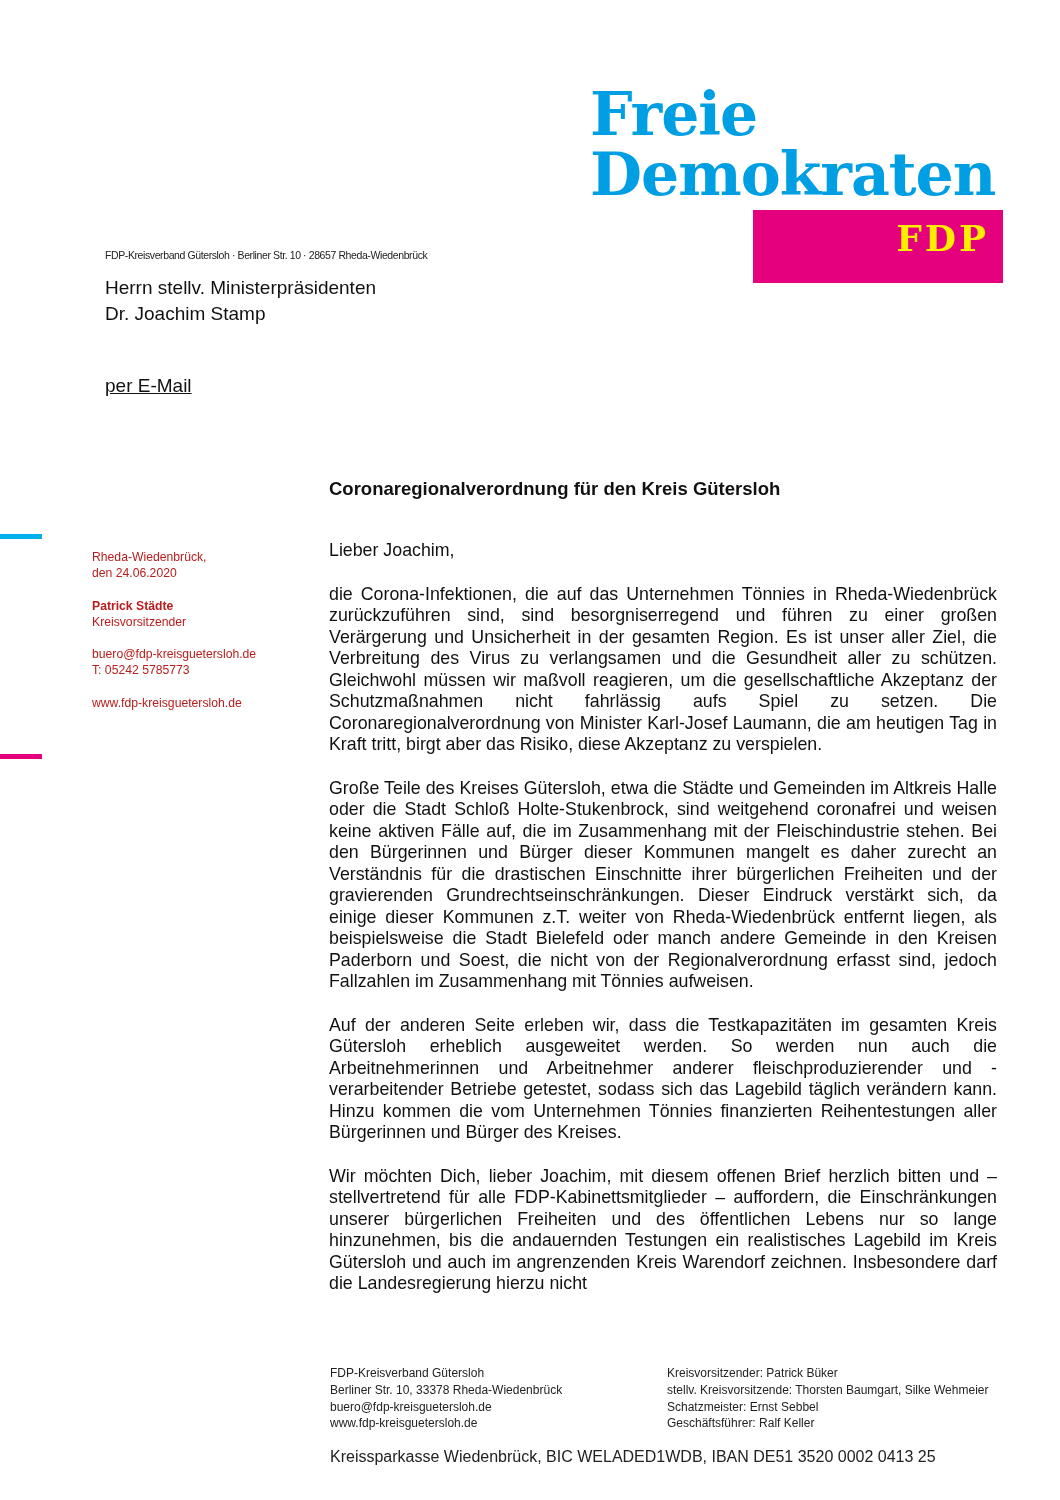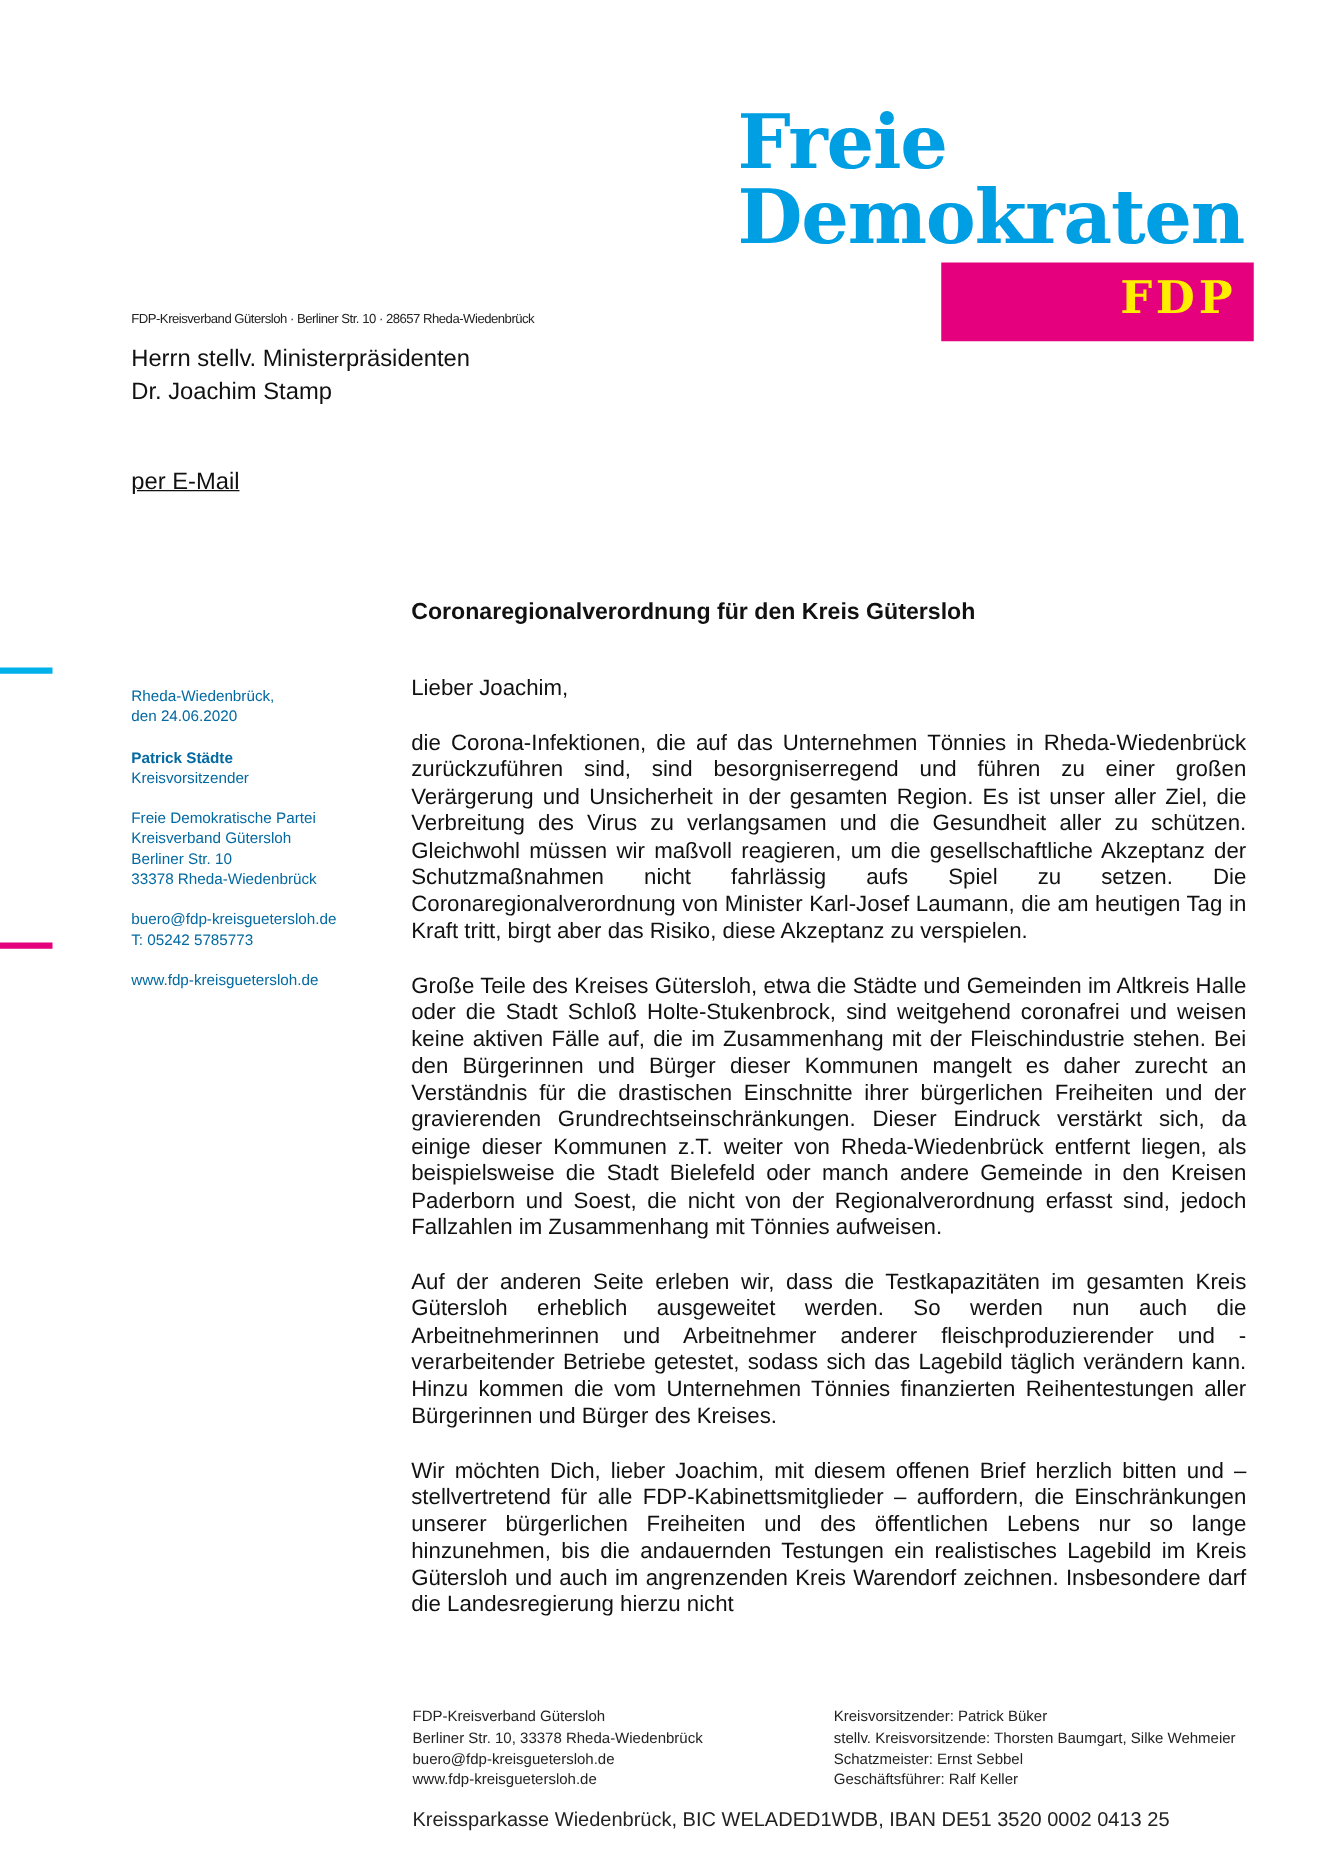--- a/index.html
+++ b/index.html
@@ -3,41 +3,41 @@
 <meta charset="utf-8">
 <style>
   html, body { margin:0; padding:0; background:#ffffff; }
   body { width:1060px; height:1500px; position:relative; overflow:hidden; font-family:"Liberation Sans", sans-serif; color:#111; }
   .abs { position:absolute; }
 
   
   .logo-line { position:absolute; font-family:"DejaVu Serif", serif; font-weight:bold; color:#009ee3; letter-spacing:-1px; line-height:1; }
   #logo-l1 { left:590px; top:84px; font-size:60px; }
   #logo-l2 { left:590px; top:144px; font-size:60px; }
-  #logo-box { left:753px; top:210px; width:250px; height:63px; background:#e5007d; }
+  #logo-box { left:753px; top:210px; width:250px; height:73px; background:#e5007d; }
   #logo-fdp { position:absolute; right:14px; top:6px; font-family:"DejaVu Serif", serif; font-weight:bold; font-size:36px; color:#ffed00; letter-spacing:3px; line-height:44px; }
 
   
   #sender-line { left:105px; top:249px; font-size:10.5px; letter-spacing:-0.4px; color:#222; }
 
   
   .recipient { left:105px; font-size:19px; color:#111; line-height:26px; }
   #recip-1 { top:275px; }
   #recip-2 { top:301px; }
   #via { left:105px; top:353px; font-size:19px; text-decoration:underline;margin-top:22px; }
 
   
   #subject { left:329px; top:478px; font-size:18.5px; font-weight:bold; }
 
   
   #mark-blue { left:0; top:534px; width:42px; height:5px; background:#00b0eb; }
   #mark-pink { left:0; top:754px; width:42px; height:5px; background:#e5007d; }
 
   
-  #sidebar { left:105px; top:549px; font-size:12.2px; line-height:16.3px; color:#0369a1; }
+  #sidebar { left:92px; top:549px; font-size:12.2px; line-height:16.3px; color:#b91c1c; }
   #sidebar .blk { margin-bottom:16px; }
   #sidebar .bold { font-weight:bold; }
 
   
   #body { left:329px; top:540px; width:668px; font-size:17.8px; line-height:21.5px; color:#111; }
   #salutation { margin:0 0 22px 0; }
   #body p { margin:0 0 22px 0; text-align:justify; }
 
   
   #footer-left { left:330px; top:1365px; font-size:12px; line-height:16.8px; color:#222; }
@@ -67,26 +67,20 @@
 <div class="abs" id="sidebar">
   <div class="blk">
     <div>Rheda-Wiedenbrück,</div>
     <div>den 24.06.2020</div>
   </div>
   <div class="blk">
     <div class="bold">Patrick Städte</div>
     <div>Kreisvorsitzender</div>
   </div>
   <div class="blk">
-    <div>Freie Demokratische Partei</div>
-    <div>Kreisverband Gütersloh</div>
-    <div>Berliner Str. 10</div>
-    <div>33378 Rheda-Wiedenbrück</div>
-  </div>
-  <div class="blk">
     <div>buero@fdp-kreisguetersloh.de</div>
     <div>T: 05242 5785773</div>
   </div>
   <div class="blk">
     <div>www.fdp-kreisguetersloh.de</div>
   </div>
 </div>
 
 <div class="abs" id="body">
   <div id="salutation">Lieber Joachim,</div>

